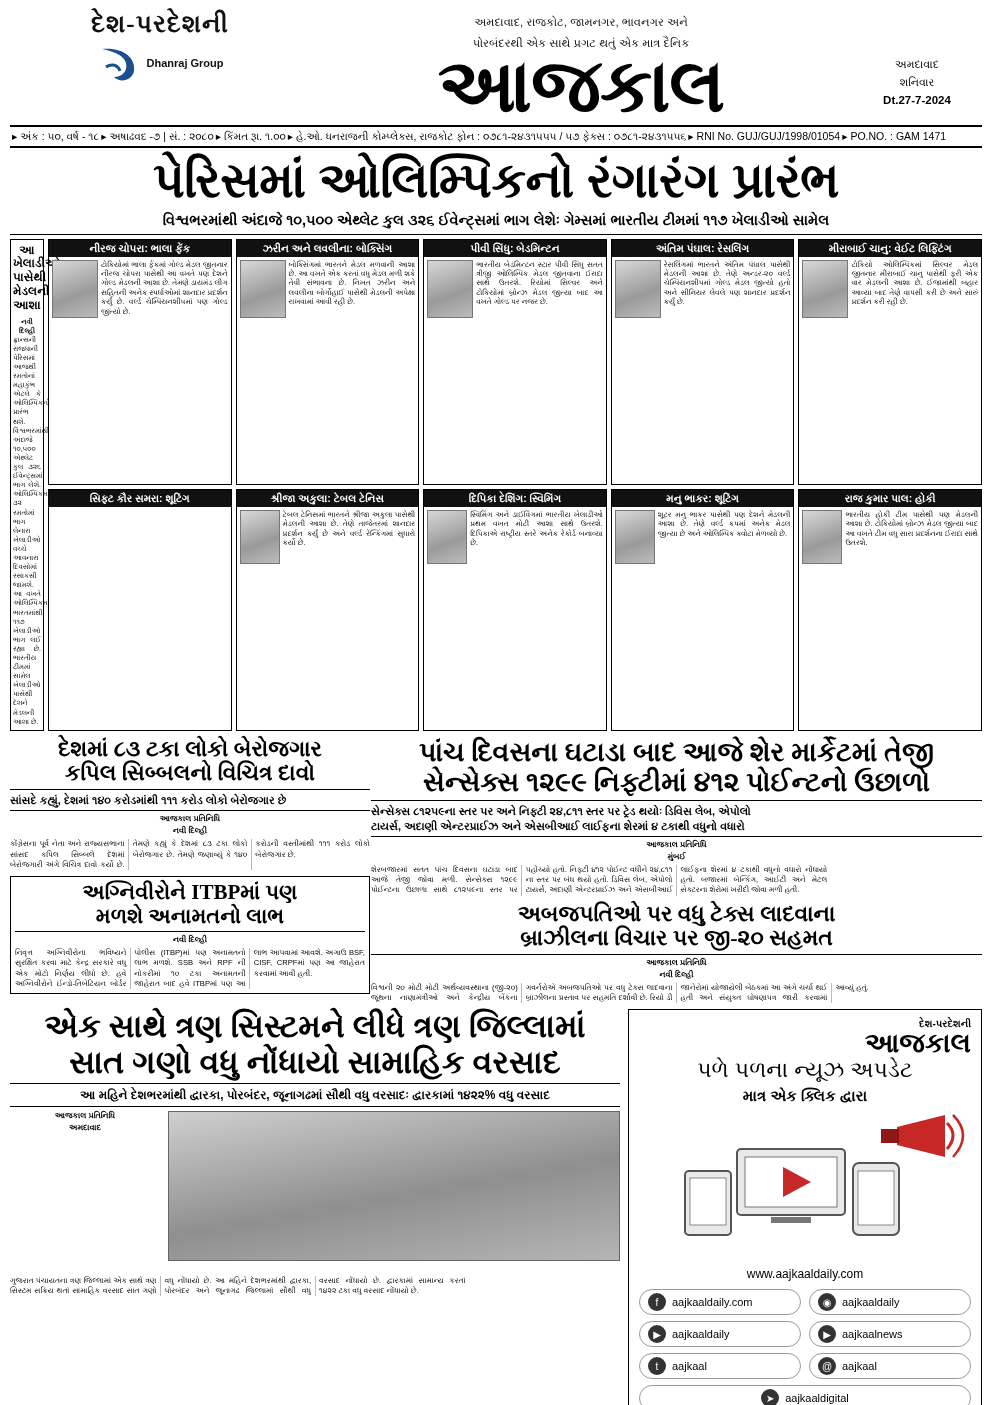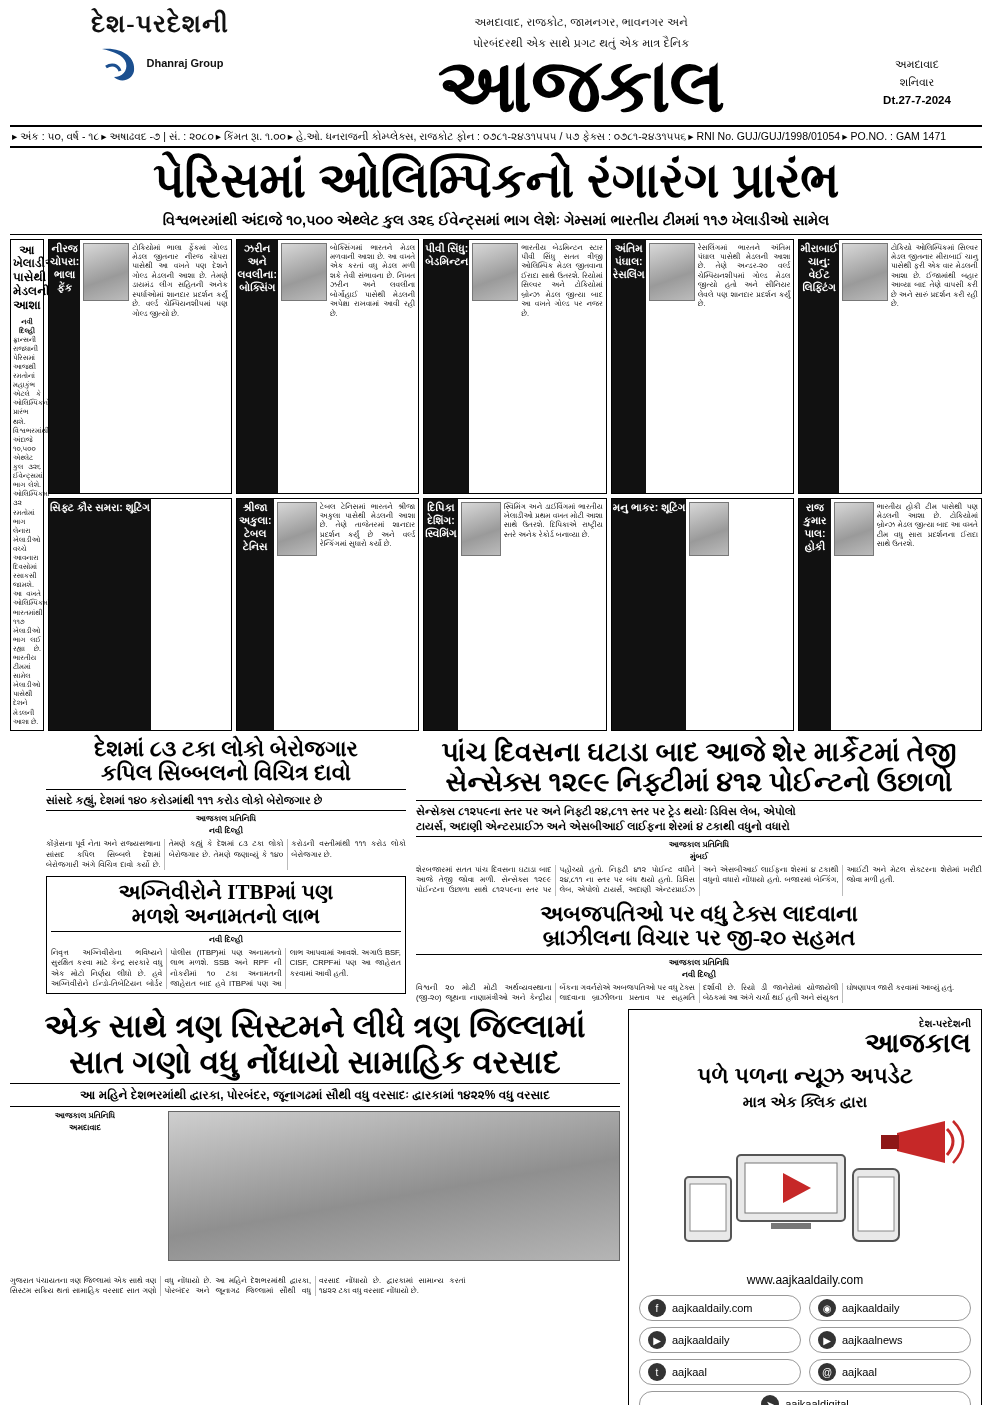--- a/index.html
+++ b/index.html
@@ -51,38 +51,38 @@
   }
 
   
   .oly-wrap { display: flex; gap: 4px; }
   .oly-side {
     width: 34px; border: 1px solid #000; padding: 4px 2px; font-size: 10px;
     line-height: 1.35; text-align: center; writing-mode: horizontal-tb;
   }
   .oly-side .big { font-weight: bold; font-size: 12px; line-height: 1.15; }
   .oly-grid { flex: 1; display: grid; grid-template-columns: repeat(5, 1fr); gap: 4px; }
-  .oly-card { border: 1px solid #000; padding: 0; display: flex; flex-direction: row; }
+  .oly-card { border: 1px solid #000; padding: 0; display: flex; flex-direction: column; }
   .oly-card .cap {
     background: #111; color: #fff; font-size: 10.5px; font-weight: bold;
     text-align: center; padding: 2px 1px;
   }
   .oly-card .body { display: flex; gap: 3px; padding: 3px; }
   .oly-card .txt { font-size: 7.4px; line-height: 1.28; text-align: justify; flex: 1; }
   .ph { background: linear-gradient(160deg,#d8d8d8,#9a9a9a 60%,#bcbcbc); border: 1px solid #777; flex: none; }
   .ph.port { width: 46px; height: 58px; }
   .ph.port2 { width: 40px; height: 54px; }
 
   
   .colbody { font-size: 7.6px; line-height: 1.35; text-align: justify; }
   .byline { font-size: 8px; font-weight: bold; text-align: center; margin-bottom: 2px; }
   .dateline { font-size: 8px; font-weight: bold; text-align: center; margin-bottom: 3px; }
 
   
-  .band2 { display: flex; gap: 10px; margin-top: 6px; margin-left: 36px; }
+  .band2 { display: flex; gap: 1px; margin-top: 6px; }
   .band2-left { width: 360px; }
   .band2-right { flex: 1; }
   .h2 {
     font-size: 22px; font-weight: bold; line-height: 1.12; font-family: "Liberation Serif", serif;
     text-align: center;
   }
   .h2.big { font-size: 27px; }
   .rule { border-bottom: 1.5px solid #000; margin: 3px 0; }
   .subdeck { font-size: 11px; font-weight: bold; text-align: left; line-height: 1.3; }
   .cols3 { column-count: 3; column-gap: 8px; column-rule: 1px solid #bbb; }
@@ -99,21 +99,21 @@
     font-size: 32px; font-weight: bold; text-align: center; line-height: 1.1;
     font-family: "Liberation Serif", serif;
   }
   .rain-deck { font-size: 12px; font-weight: bold; text-align: center; margin: 4px 0; }
   .photo-block { background: linear-gradient(170deg,#cfcfcf,#8f8f8f 55%,#b5b5b5); border: 1px solid #666; height: 150px; }
 
   
   .ad { padding: 8px 10px 10px 10px; text-align: center; }
   .ad-brandline { font-size: 10px; text-align: right; font-weight: bold; }
   .ad-logo { font-size: 27px; font-weight: bold; text-align: right; font-family: "Liberation Serif", serif; line-height: 1; }
-  .ad-h1 { font-size: 22px; font-weight: bold; margin-top: 6px; }
+  .ad-h1 { font-size: 22px; font-weight: normal; margin-top: 0; }
   .ad-h2 { font-size: 15px; font-weight: bold; margin-top: 4px; }
   .ad-art { height: 150px; margin: 6px auto 2px auto; position: relative; }
   .ad-url { font-size: 12px; margin: 6px 0 8px 0; }
   .social-grid { display: grid; grid-template-columns: 1fr 1fr; gap: 6px 8px; }
   .social { display: flex; align-items: center; gap: 6px; border: 1px solid #999; border-radius: 16px; padding: 3px 8px; font-size: 11px; }
   .social .ic { width: 18px; height: 18px; border-radius: 50%; background: #333; color: #fff; font-size: 10px; display: flex; align-items: center; justify-content: center; flex: none; }
   .social.wide { grid-column: 1 / span 2; justify-content: center; }
 </style>
 </head>
 <body>
@@ -217,20 +217,21 @@
         <div class="cap">દિપિકા દેશિંગ: સ્વિમિંગ</div>
         <div class="body">
             <div class="ph port2"></div>
           <div class="txt">સ્વિમિંગ અને ડાઈવિંગમાં ભારતીય ખેલાડીઓ પ્રથમ વખત મોટી આશા સાથે ઉતરશે. દિપિકાએ રાષ્ટ્રીય સ્તરે અનેક રેકોર્ડ બનાવ્યા છે.</div>
           </div>
       </div>
       <div class="oly-card">
         <div class="cap">મનુ ભાકર: શૂટિંગ</div>
         <div class="body">
             <div class="ph port2"></div>
+          <div class="txt">શૂટર મનુ ભાકર પાસેથી પણ દેશને મેડલની આશા છે. તેણે વર્લ્ડ કપમાં અનેક મેડલ જીત્યા છે અને ઓલિમ્પિક ક્વોટા મેળવ્યો છે.</div>
           </div>
       </div>
       <div class="oly-card">
         <div class="cap">રાજ કુમાર પાલ: હોકી</div>
         <div class="body">
             <div class="ph port2"></div>
           <div class="txt">ભારતીય હોકી ટીમ પાસેથી પણ મેડલની આશા છે. ટોકિયોમાં બ્રોન્ઝ મેડલ જીત્યા બાદ આ વખતે ટીમ વધુ સારા પ્રદર્શનના ઈરાદા સાથે ઉતરશે.</div>
           </div>
       </div>
     </div>

